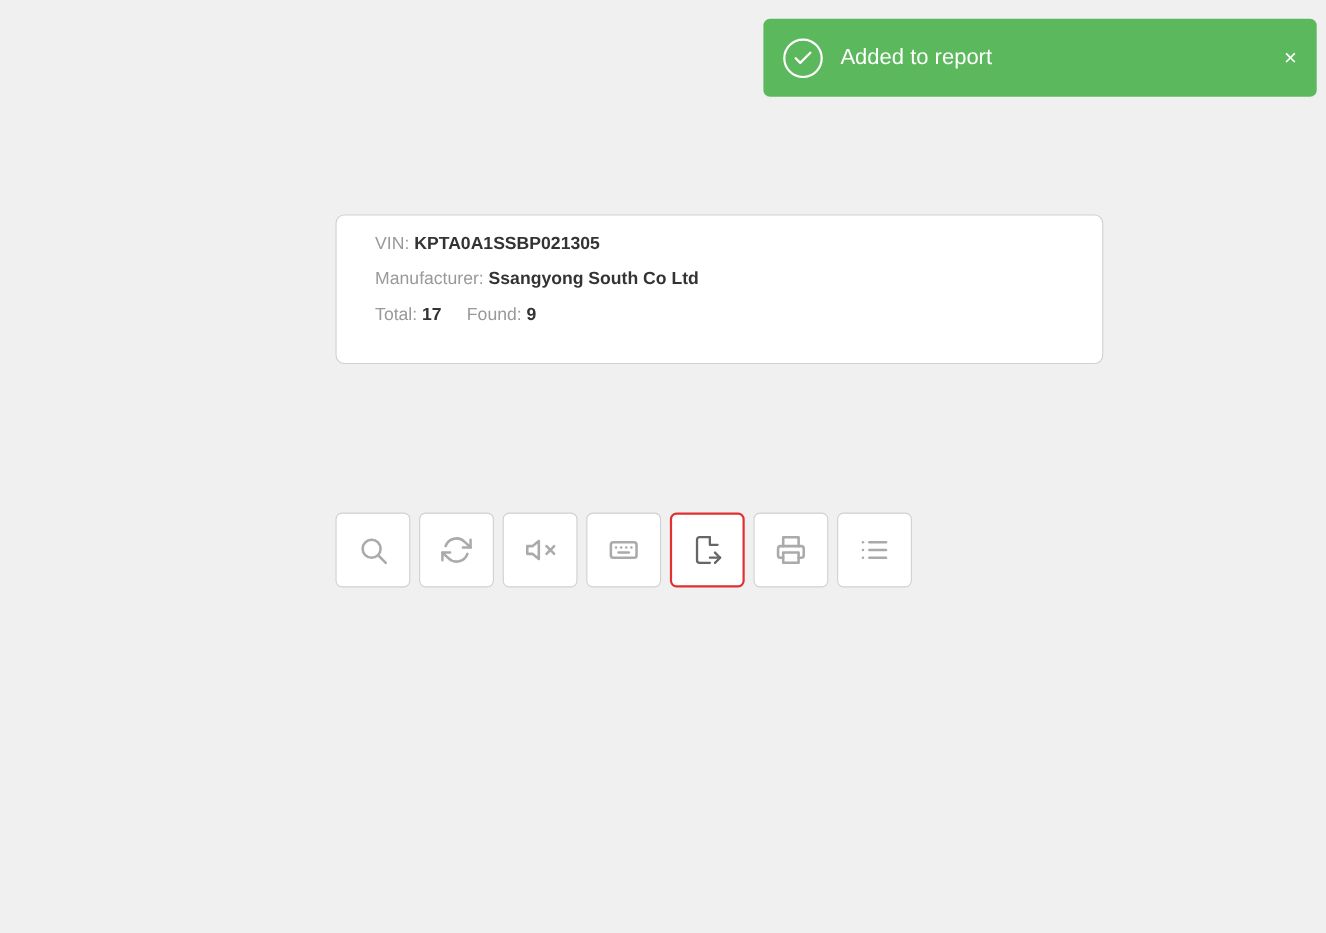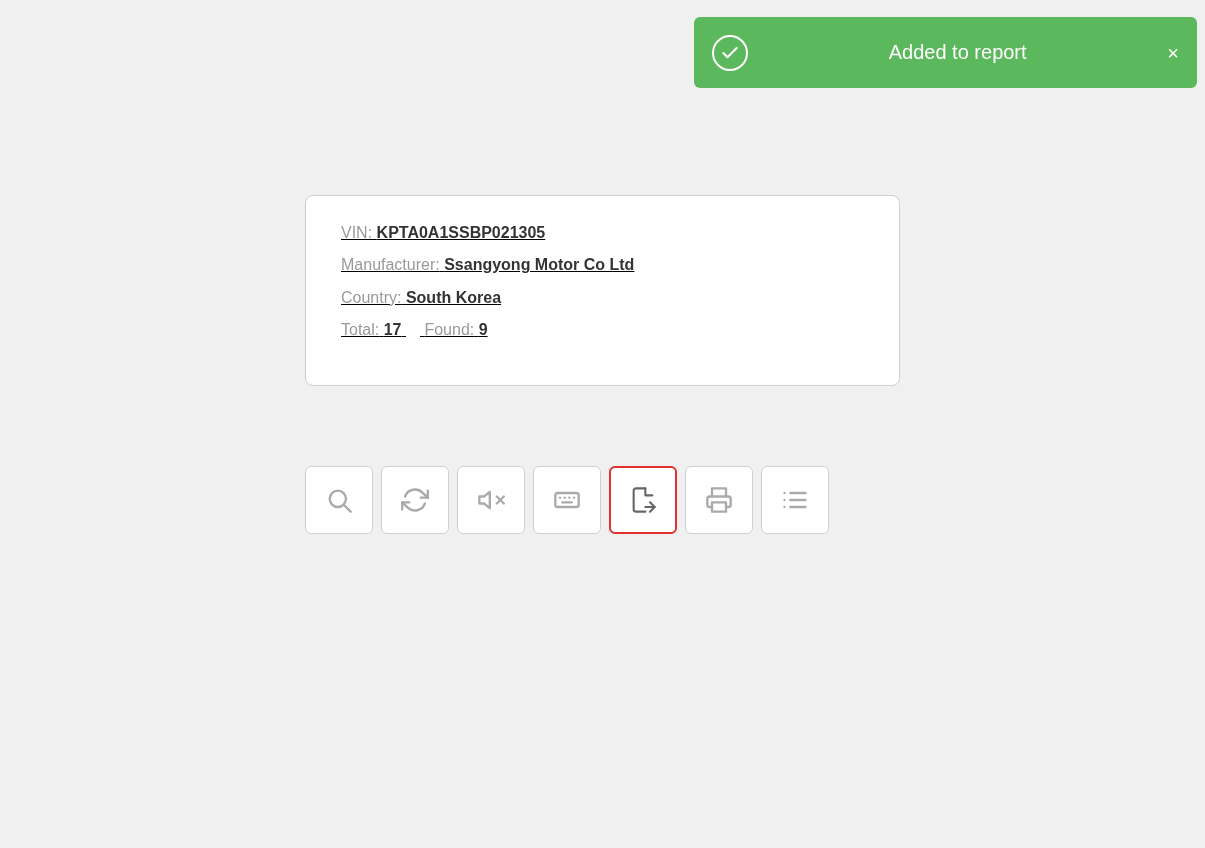--- a/index.html
+++ b/index.html
@@ -19,21 +19,20 @@
       top: 17px;
       left: 694px;
       width: 503px;
       height: 71px;
       background: #5cb85c;
       border-radius: 6px;
       display: flex;
       align-items: center;
       padding: 0 18px;
       gap: 16px;
-      text-align: center;
     }
 
     .toast-icon {
       width: 36px;
       height: 36px;
       border: 2.5px solid white;
       border-radius: 50%;
       display: flex;
       align-items: center;
       justify-content: center;
@@ -58,26 +57,25 @@
       cursor: pointer;
       font-weight: 300;
       line-height: 1;
     }
 
     
     .info-card {
       position: absolute;
       top: 195px;
       left: 305px;
-      width: 595px;
+      width: 698px;
       background: white;
       border: 1px solid #d0d0d0;
       border-radius: 8px;
-      padding: 26px 35px;
-      text-decoration: underline;
+      padding: 15px 35px;
     }
 
     .info-row {
       font-size: 16px;
       color: #999;
       margin-bottom: 10px;
       line-height: 1.4;
     }
 
     .info-row:last-child {
@@ -132,25 +130,21 @@
   <span class="toast-close">×</span>
 </div>
 
 <div class="info-card">
   <div class="info-row">
     <span>VIN:</span>
     <strong>KPTA0A1SSBP021305</strong>
   </div>
   <div class="info-row">
     <span>Manufacturer:</span>
-    <strong>Ssangyong Motor Co Ltd</strong>
-  </div>
-  <div class="info-row">
-    <span>Country:</span>
-    <strong>South Korea</strong>
+    <strong>Ssangyong South Co Ltd</strong>
   </div>
   <div class="info-row">
     <span>Total:</span>
     <strong>17</strong>
     <span style="display:inline-block; width:14px;"></span>
     <span>Found:</span>
     <strong>9</strong>
   </div>
 </div>
 

